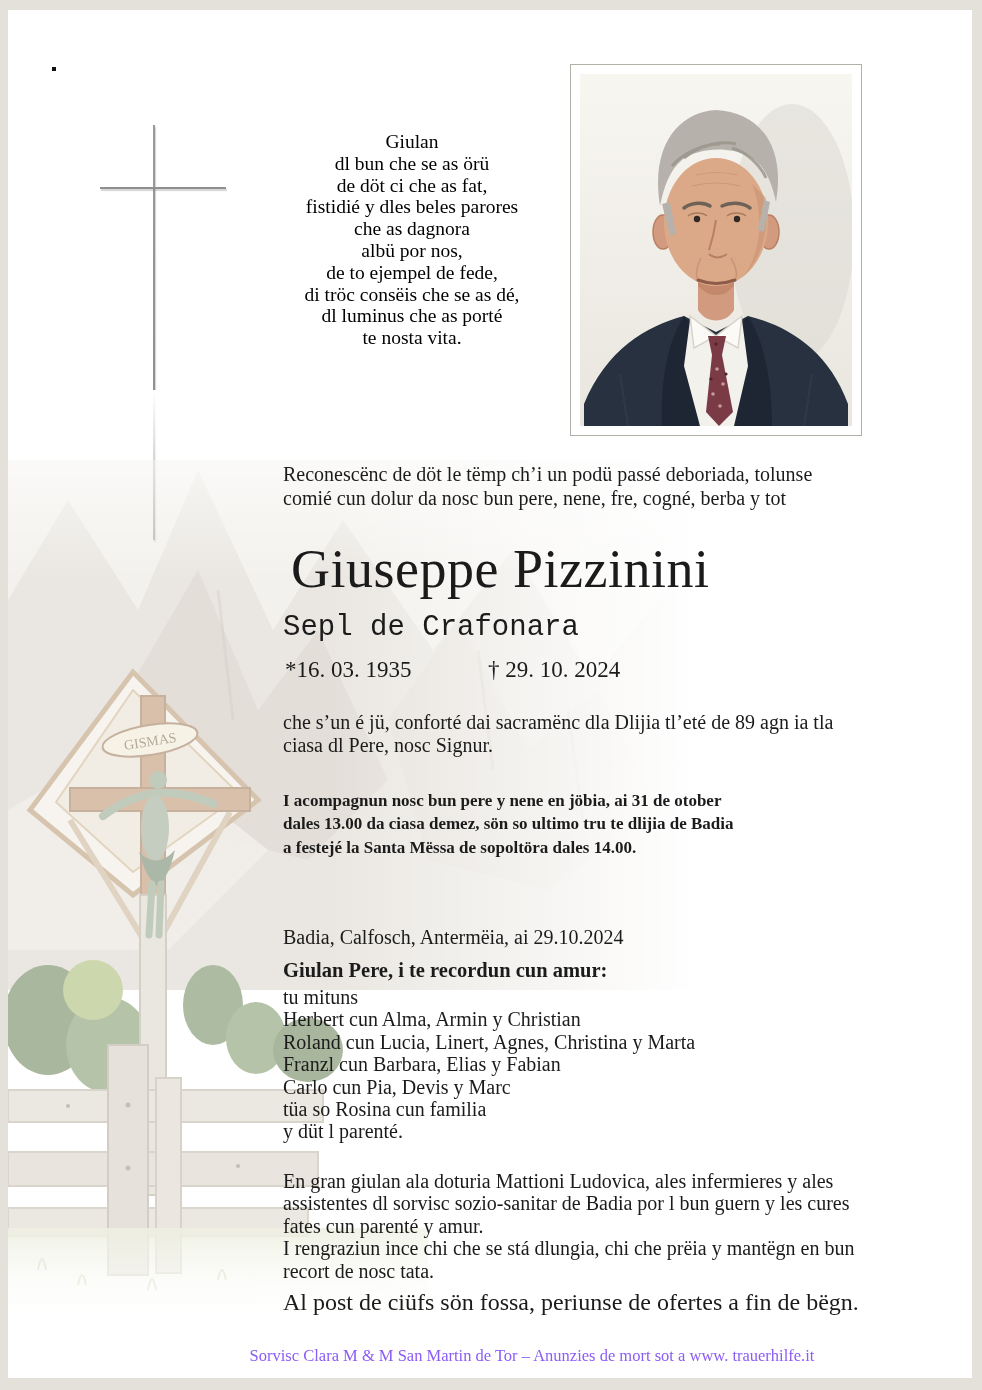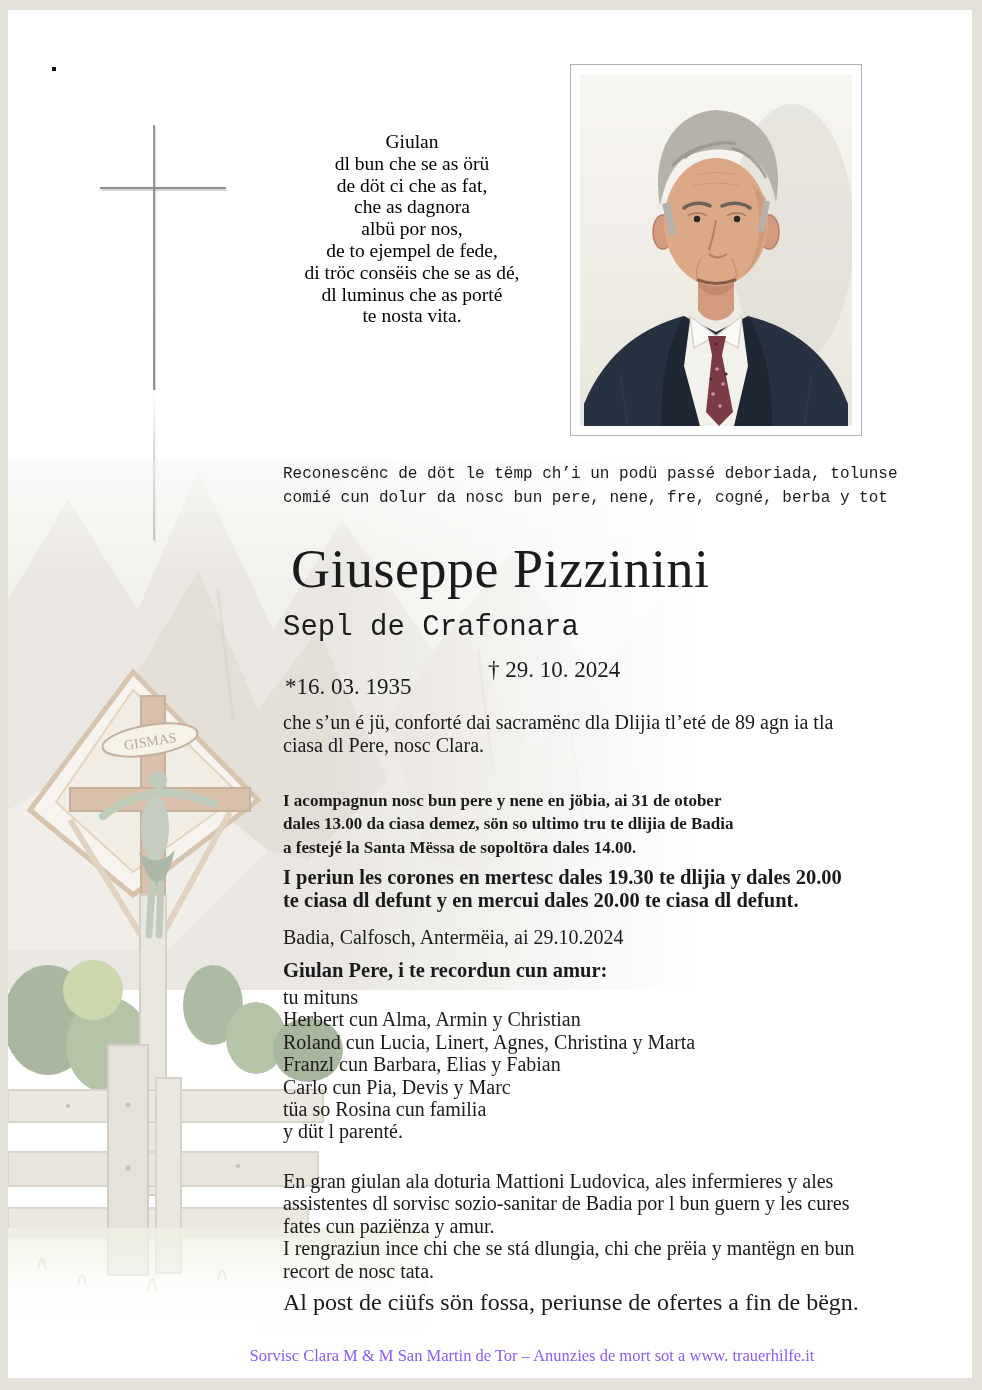--- a/index.html
+++ b/index.html
@@ -35,26 +35,26 @@
     border:1px solid #b3b0a9;background:#fff;padding:9px;z-index:2;
   }
   .portrait svg{display:block;}
   
   .poem{
     position:absolute;left:204px;top:121px;width:400px;z-index:2;
     text-align:center;font-size:19.5px;line-height:21.8px;color:#000000;
   }
   
   .txt{position:absolute;left:275px;z-index:2;width:640px;}
-  .intro{top:452px;font-size:16px;line-height:24px;font-family:Liberation Mono, monospace;}
+  .intro{top:452px;font-size:20px;line-height:24px;}
   .name{top:522px;font-size:54px;line-height:58px;font-weight:normal;margin:8px;letter-spacing:.5px;}
   .nickname{top:602px;font-size:29px;line-height:32px;font-weight:normal;margin:0;font-family:Liberation Mono, monospace;}
   .dates{top:647px;font-size:23px;height:30px;}
   .dates .death{position:absolute;left:205px;top:0;text-align:center;}
-  .dates .birth{position:absolute;left:2px;top:0;margin-top:17px;}
+  .dates .birth{position:absolute;left:2px;top:0;}
   .passing{top:701px;font-size:20px;line-height:23px;}
   .funeral{top:779px;font-size:17px;line-height:23.4px;font-weight:bold;}
   .wake{top:856px;font-size:20.5px;line-height:23.4px;font-weight:bold;}
   .place-date{top:916px;font-size:20px;line-height:23px;}
   .remembrance{top:948px;font-size:20.5px;line-height:24px;font-weight:bold;}
   .family{top:976px;font-size:20px;line-height:22.4px;}
   .thanks{top:1160px;font-size:20px;line-height:22.4px;}
   .flowers{top:1281px;font-size:24px;line-height:23px;}
   .footer{
     position:absolute;left:524px;top:1336px;transform:translateX(-50%);
@@ -211,20 +211,21 @@
         <path d="M126,218 Q136,222 147,218" stroke="#c08a6d" stroke-width="1.5" fill="none" opacity=".6"></path>
         <path d="M112,112 Q136,106 160,112 M116,101 Q136,96 157,101" stroke="#c08a6d" stroke-width="1.2" fill="none" opacity=".55"></path>
       </g>
     </svg>
   </div>
 
   <div class="poem">
     <div>Giulan</div>
     <div>dl bun che se as örü</div>
     <div>de döt ci che as fat,</div>
+    <div>fistidié y dles beles parores</div>
     <div>che as dagnora</div>
     <div>albü por nos,</div>
     <div>de to ejempel de fede,</div>
     <div>di tröc consëis che se as dé,</div>
     <div>dl luminus che as porté</div>
     <div>te nosta vita.</div>
   </div>
 
   <div class="txt intro">
     <div>Reconescënc de döt le tëmp ch’i un podü passé deboriada, tolunse</div>
@@ -234,52 +235,48 @@
   <h1 class="txt name">Giuseppe Pizzinini</h1>
   <h2 class="txt nickname">Sepl de Crafonara</h2>
 
   <div class="txt dates">
     <span class="birth">*16. 03. 1935</span>
     <span class="death">† 29. 10. 2024</span>
   </div>
 
   <div class="txt passing">
     <div>che s’un é jü, conforté dai sacramënc dla Dlijia tl’eté de 89 agn ia tla</div>
-    <div>ciasa dl Pere, nosc Clara.</div>
+    <div>ciasa dl Pere, nosc Signur.</div>
   </div>
 
   <div class="txt funeral">
     <div>I acompagnun nosc bun pere y nene en jöbia, ai 31 de otober</div>
     <div>dales 13.00 da ciasa demez, sön so ultimo tru te dlijia de Badia</div>
     <div>a festejé la Santa Mëssa de sopoltöra dales 14.00.</div>
   </div>
 
-  <div class="txt wake">
-    <div>I periun les corones en mertesc dales 19.30 te dlijia y dales 20.00</div>
-    <div>te ciasa dl defunt y en mercui dales 20.00 te ciasa dl defunt.</div>
-  </div>
 
   <div class="txt place-date">Badia, Calfosch, Antermëia, ai 29.10.2024</div>
 
   <div class="txt remembrance">Giulan Pere, i te recordun cun amur:</div>
 
   <div class="txt family">
     <div>tu mituns</div>
     <div>Herbert cun Alma, Armin y Christian</div>
     <div>Roland cun Lucia, Linert, Agnes, Christina y Marta</div>
     <div>Franzl cun Barbara, Elias y Fabian</div>
     <div>Carlo cun Pia, Devis y Marc</div>
     <div>tüa so Rosina cun familia</div>
     <div>y düt l parenté.</div>
   </div>
 
   <div class="txt thanks">
     <div>En gran giulan ala doturia Mattioni Ludovica, ales infermieres y ales</div>
     <div>assistentes dl sorvisc sozio-sanitar de Badia por l bun guern y les cures</div>
-    <div>fates cun paziënza y amur.</div>
+    <div>fates cun parenté y amur.</div>
     <div>I rengraziun ince chi che se stá dlungia, chi che prëia y mantëgn en bun</div>
     <div>recort de nosc tata.</div>
   </div>
 
   <div class="txt flowers">Al post de ciüfs sön fossa, periunse de ofertes a fin de bëgn.</div>
 
   <div class="footer">Sorvisc Clara M &amp; M San Martin de Tor – Anunzies de mort sot a www. trauerhilfe.it</div>
 
 </div>
 

